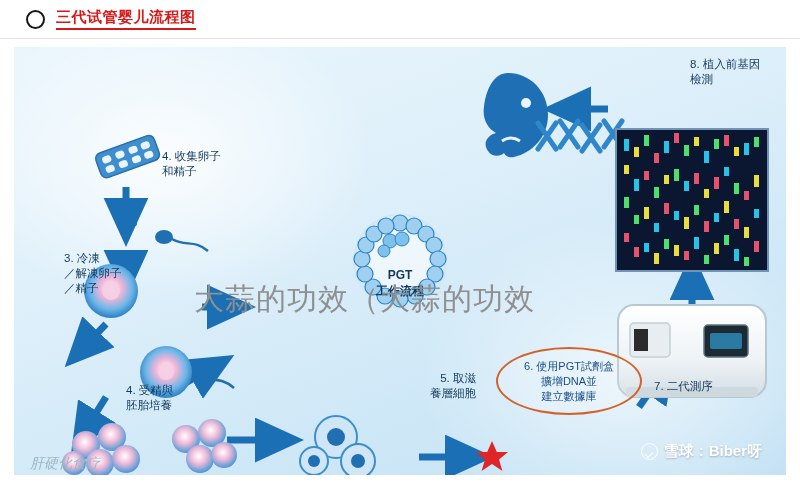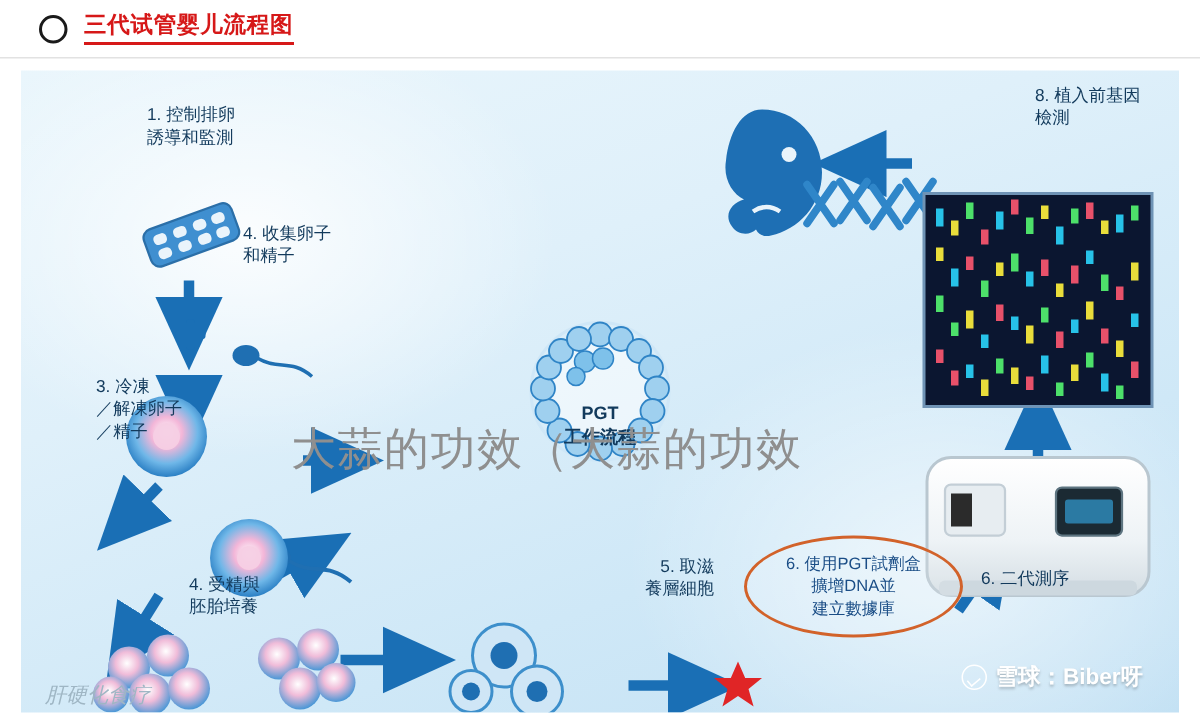--- a/index.html
+++ b/index.html
@@ -402,39 +402,37 @@
       <g>
         <rect x="604" y="258" width="148" height="92" rx="16" fill="url(#machG)" stroke="#b9c7d0" stroke-width="2"></rect>
         <rect x="616" y="276" width="40" height="34" rx="4" fill="#e7edf1" stroke="#c3ced6" stroke-width="1.5"></rect>
         <rect x="620" y="282" width="14" height="22" fill="#2b2b2b"></rect>
         <rect x="690" y="278" width="44" height="32" rx="4" fill="#1b2a33" stroke="#5d7480" stroke-width="1.5"></rect>
         <rect x="696" y="286" width="32" height="16" rx="2" fill="#2f8fbf" opacity="0.8"></rect>
         <rect x="612" y="340" width="132" height="10" rx="4" fill="#cdd8df"></rect>
       </g>
     </svg>
 
-    <div class="lbl" style="left:84px;  top:23px;  width:120px;">1. 控制排卵
-誘導和監測</div>
     <div class="lbl" style="left:148px; top:102px; width:120px;">4. 收集卵子
 和精子</div>
     <div class="lbl" style="left:50px;  top:204px; width:110px;">3. 冷凍
 ／解凍卵子
 ／精子</div>
     <div class="lbl" style="left:112px; top:336px; width:110px;">4. 受精與
 胚胎培養</div>
     <div class="lbl" style="left:352px; top:324px; width:110px;text-align:right;">5. 取滋
 養層細胞</div>
-    <div class="lbl" style="left:640px; top:332px; width:120px;">6. 二代測序</div>
+    <div class="lbl" style="left:640px; top:332px; width:120px;">7. 二代測序</div>
     <div class="lbl" style="left:676px; top:10px;  width:120px;">8. 植入前基因
 檢測</div>
 
     <div class="pgt-label" style="left:330px; top:220px; width:112px;">PGT
 工作流程</div>
 
-    <div class="oval-note" style="left:482px; top:310px; width:142px; height:64px;">6. 使用PGT試劑盒
+    <div class="oval-note" style="left:482px; top:300px; width:142px; height:64px;">6. 使用PGT試劑盒
 擴增DNA並
 建立數據庫</div>
 
     <div id="overlay-text">大蒜的功效（大蒜的功效</div>
 
     <div id="watermark">
       <span id="wm-logo"></span>
       <span>雪球：Biber呀</span>
     </div>
 

